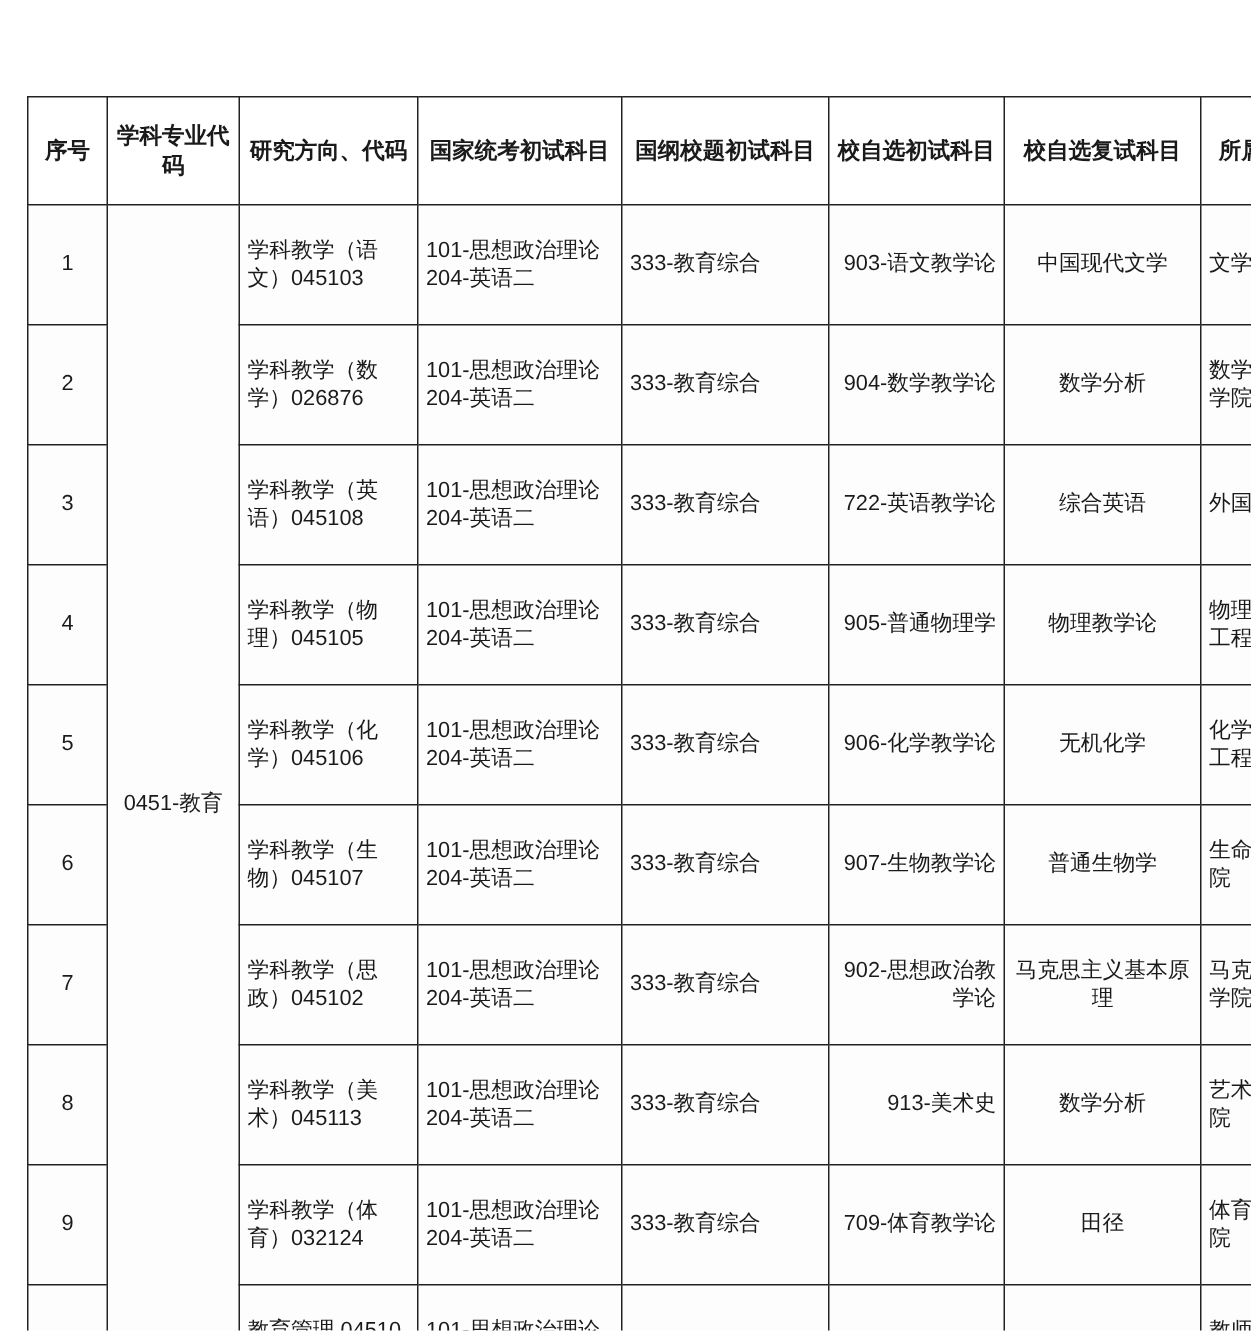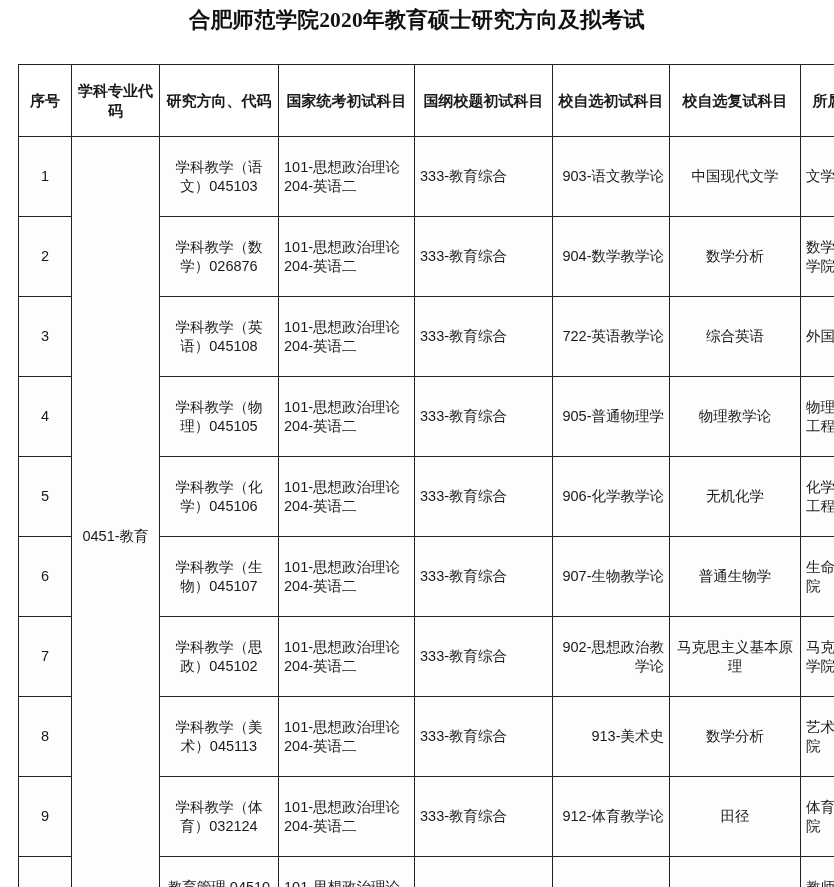--- a/index.html
+++ b/index.html
@@ -70,39 +70,38 @@
   }
 
   
   table.grid tbody td {
     height: 73px;
   }
 
   
   .c-no      { text-align: center; width: 42px; }
   .c-major   { text-align: center; width: 77px; }
-  .c-dir     { text-align: center;   width: 108px; }
+  .c-dir     { text-align: left;   width: 108px; }
   .c-nat     { text-align: left;   width: 125px; }
   .c-outline { text-align: left;   width: 127px; }
   .c-sel1    { text-align: right;   width: 106px; }
   .c-sel2    { text-align: center; width: 120px; }
   .c-college { text-align: left;   width: 73px; }
 
   .merged-major {
     text-align: center;
     vertical-align: middle;
     font-size: 14.5px;
     white-space: nowrap;
   }
 </style>
 </head>
 <body>
 
 <div class="doc-title">
-  <span>合肥师范学院2020年教育硕士研究方向及拟考试</span>
 </div>
 
 <div class="table-wrap">
   <table class="grid">
     <thead>
       <tr>
         <th class="c-no">序号</th>
         <th class="c-major">学科专业代码</th>
         <th class="c-dir">研究方向、代码</th>
         <th class="c-nat">国家统考初试科目</th>
@@ -184,21 +183,21 @@
         <td class="c-outline">333-教育综合</td>
         <td class="c-sel1">913-美术史</td>
         <td class="c-sel2">数学分析</td>
         <td class="c-college">艺术传媒学院</td>
       </tr>
       <tr>
         <td class="c-no">9</td>
         <td class="c-dir">学科教学（体育）032124</td>
         <td class="c-nat">101-思想政治理论 204-英语二</td>
         <td class="c-outline">333-教育综合</td>
-        <td class="c-sel1">912-体育教学论</td>
+        <td class="c-sel1">709-体育教学论</td>
         <td class="c-sel2">田径</td>
         <td class="c-college">体育科学学院</td>
       </tr>
       <tr>
         <td class="c-no">10</td>
         <td class="c-dir">教育管理 045101</td>
         <td class="c-nat">101-思想政治理论 204-英语二</td>
         <td class="c-outline">333-教育综合</td>
         <td class="c-sel1">901-教育管理学</td>
         <td class="c-sel2">管理心理学</td>

